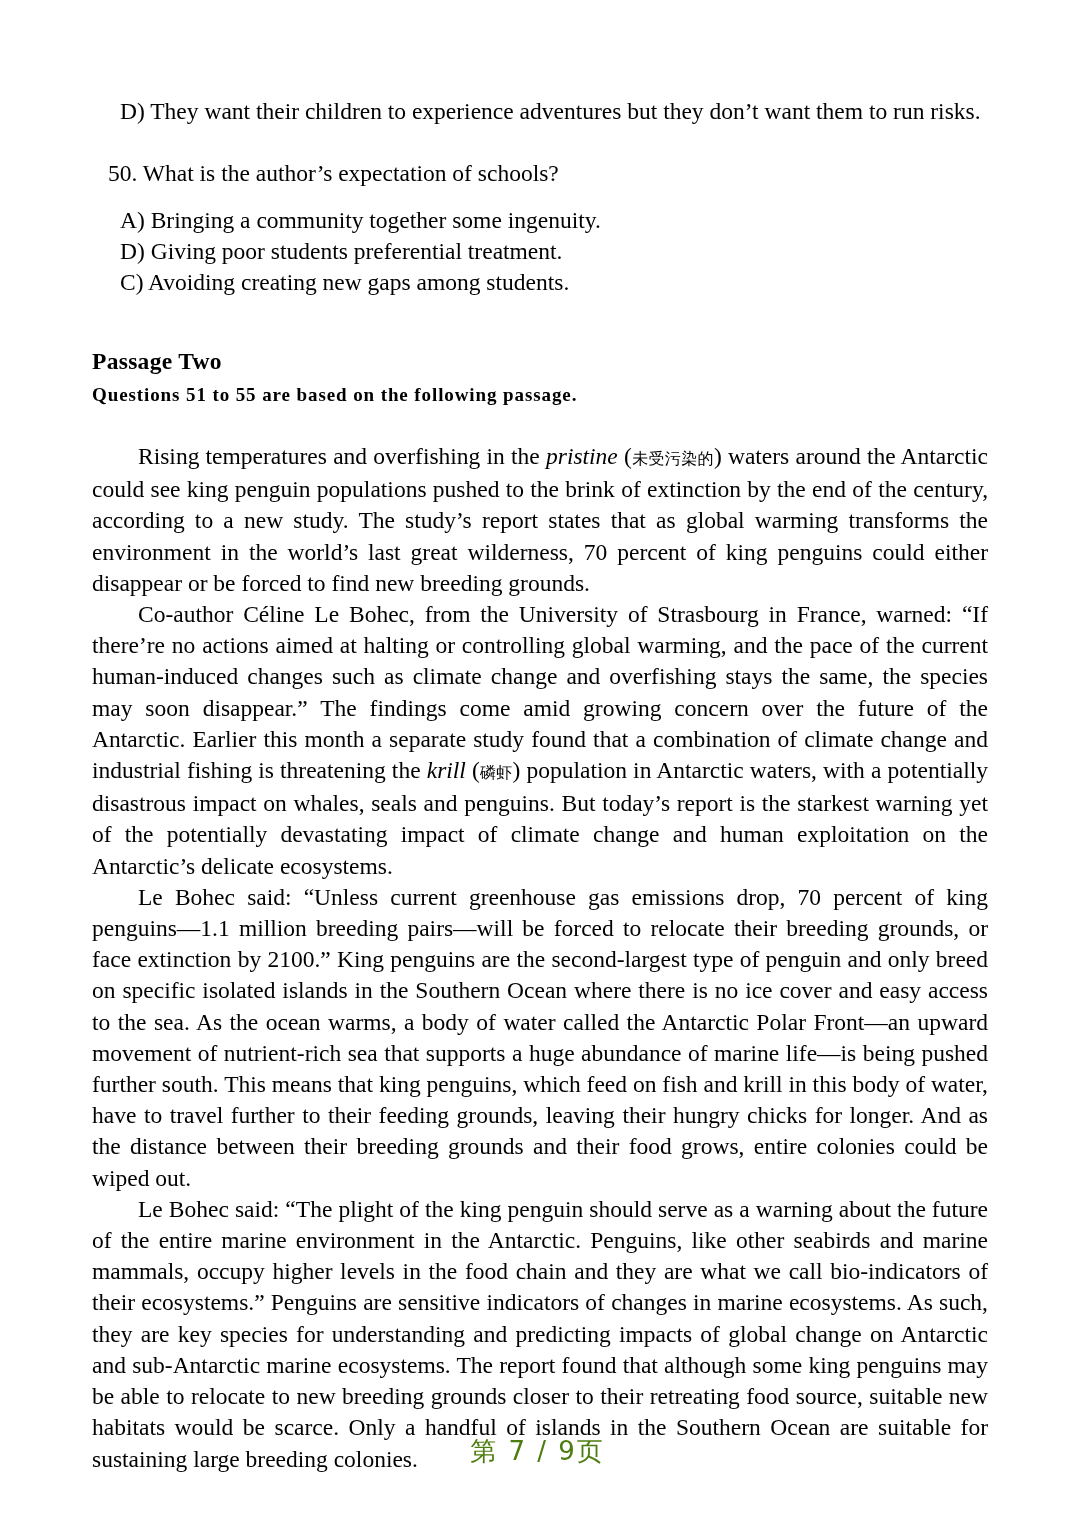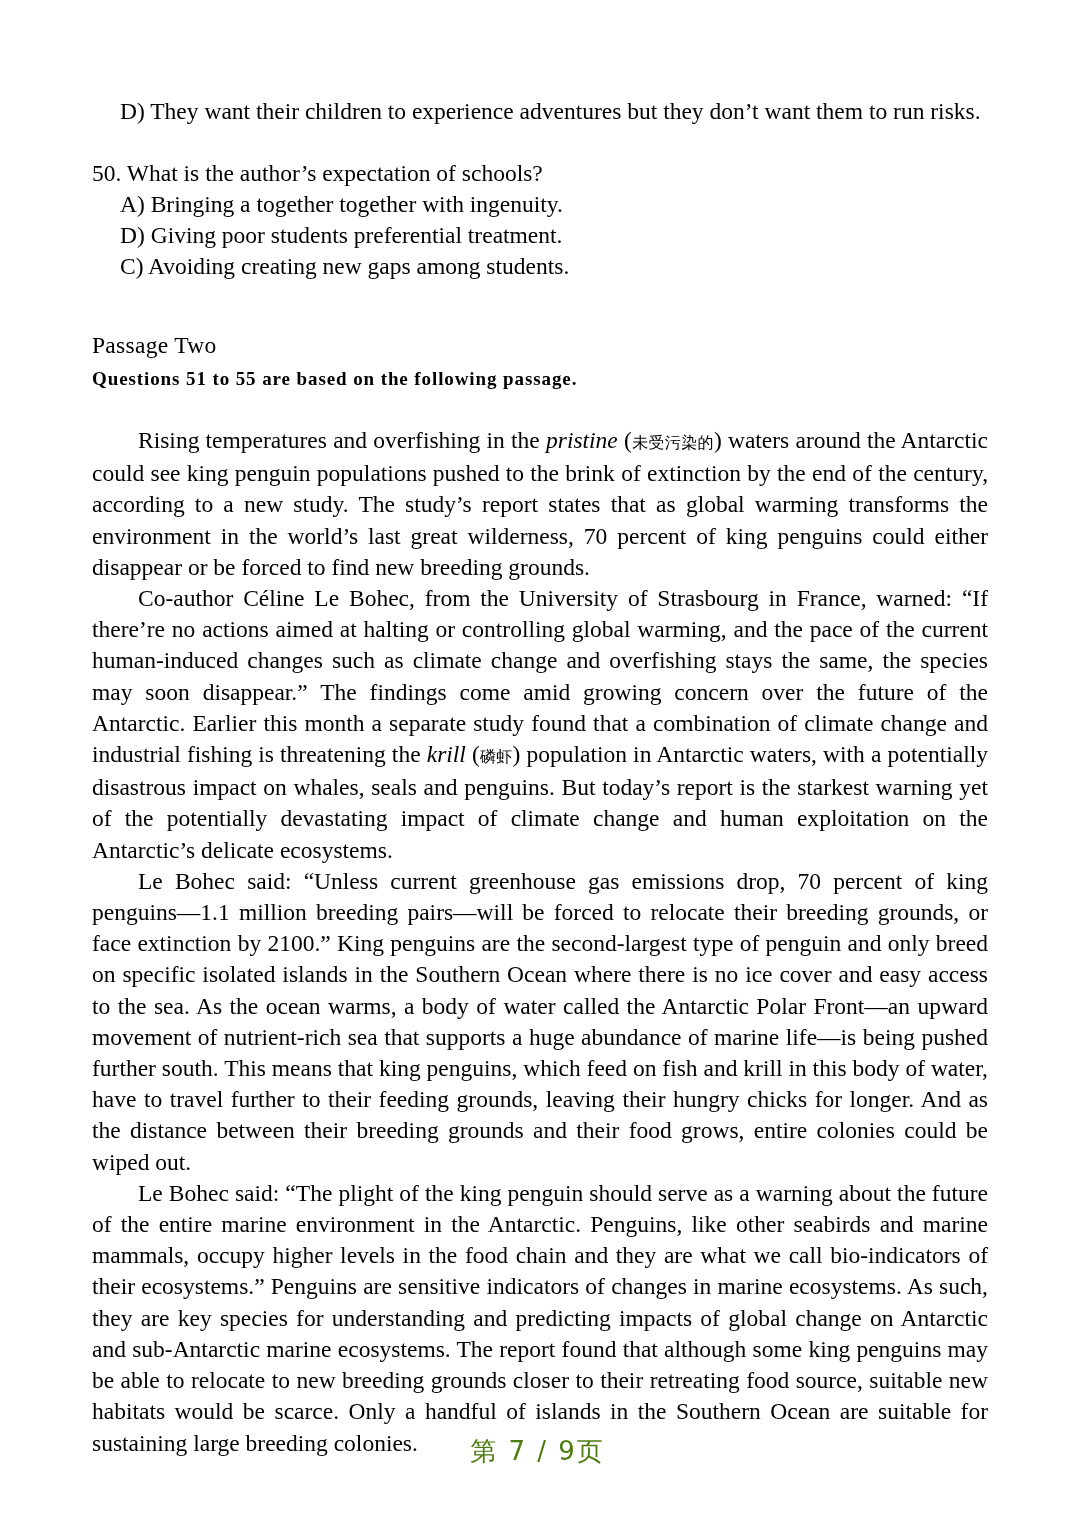--- a/index.html
+++ b/index.html
@@ -43,41 +43,41 @@
     white-space: nowrap;
   }
 
   .q-block {
     margin-top: 31px;
   }
 
   .q-stem {
     font-size: 23.5px;
     line-height: 31px;
-    margin: 0;
+    margin: 16px;
     white-space: nowrap;
   }
 
   .q-option {
     font-size: 23.5px;
     line-height: 31px;
     margin: 0;
     text-indent: 28px;
     white-space: nowrap;
   }
 
   
   .passage-head {
     margin-top: 47px;
   }
 
   .passage-title {
     font-size: 23.5px;
     line-height: 33px;
-    font-weight: normal;
+    font-weight: bold;
     margin: 0;
     letter-spacing: 0.3px;
   }
 
   .passage-sub {
     font-size: 19px;
     line-height: 33px;
     font-weight: bold;
     margin: 0;
     letter-spacing: 0.9px;
@@ -128,21 +128,21 @@
 <body>
 
 <div class="page">
 
   <div class="content">
 
     <p class="q-option-lead">D) They want their children to experience adventures but they don’t want them to run risks.</p>
 
     <div class="q-block">
       <p class="q-stem">50. What is the author’s expectation of schools?</p>
-      <p class="q-option">A) Bringing a together together with ingenuity.</p>
+      <p class="q-option">A) Bringing a community together some ingenuity.</p>
       <p class="q-option">D) Giving poor students preferential treatment.</p>
       <p class="q-option">C) Avoiding creating new gaps among students.</p>
     </div>
 
     <div class="passage-head">
       <p class="passage-title">Passage Two</p>
       <p class="passage-sub">Questions 51 to 55 are based on the following passage.</p>
     </div>
 
     <div class="passage-body">

